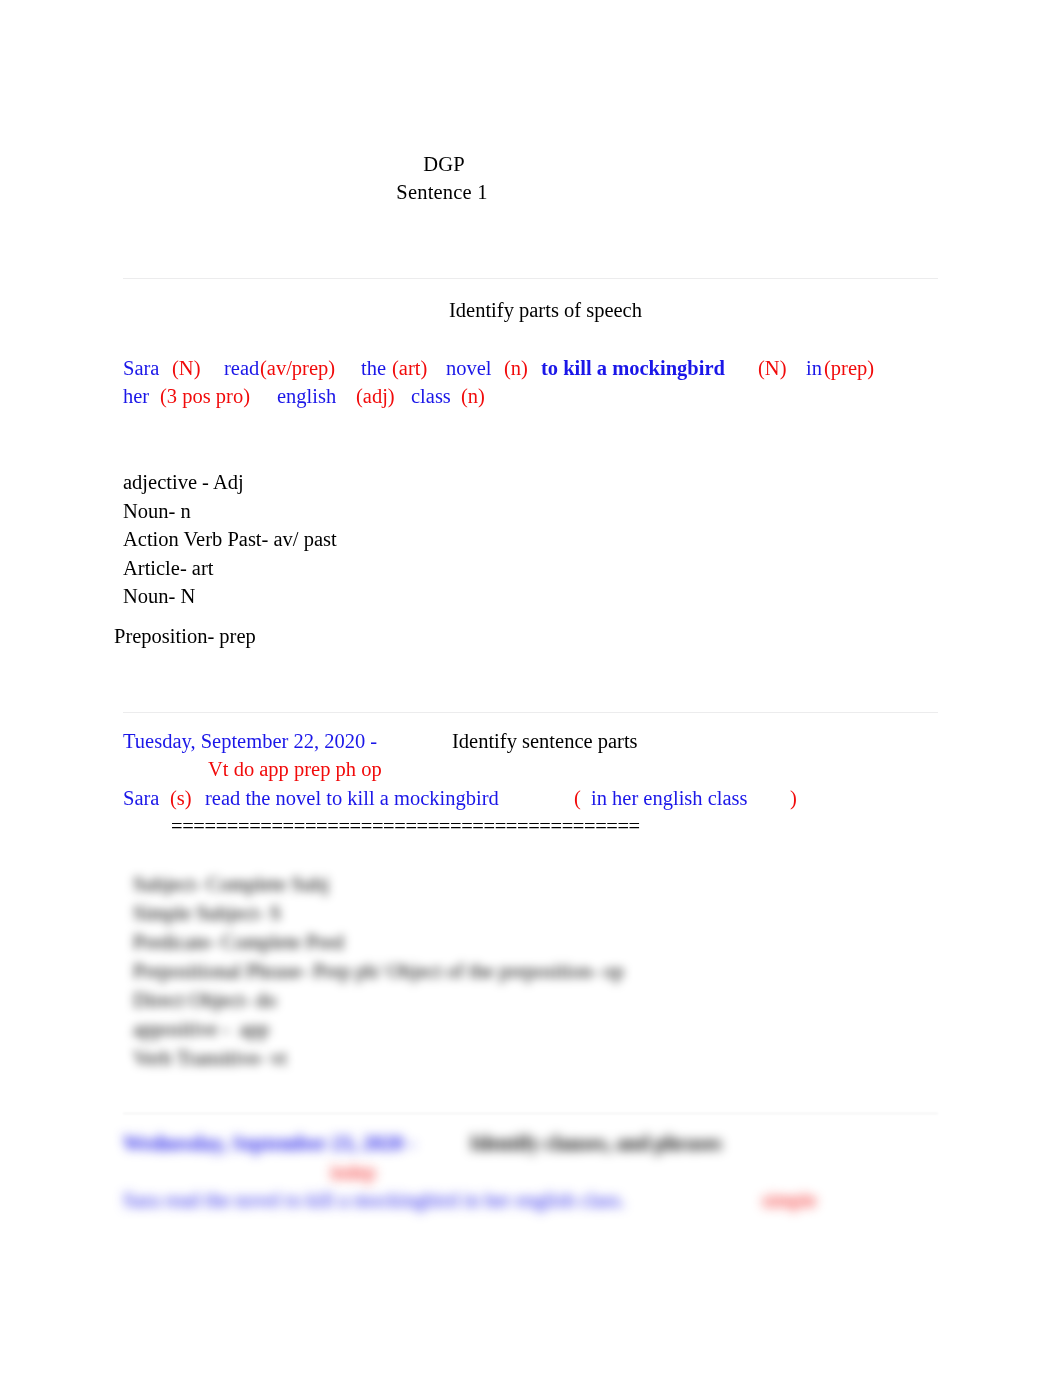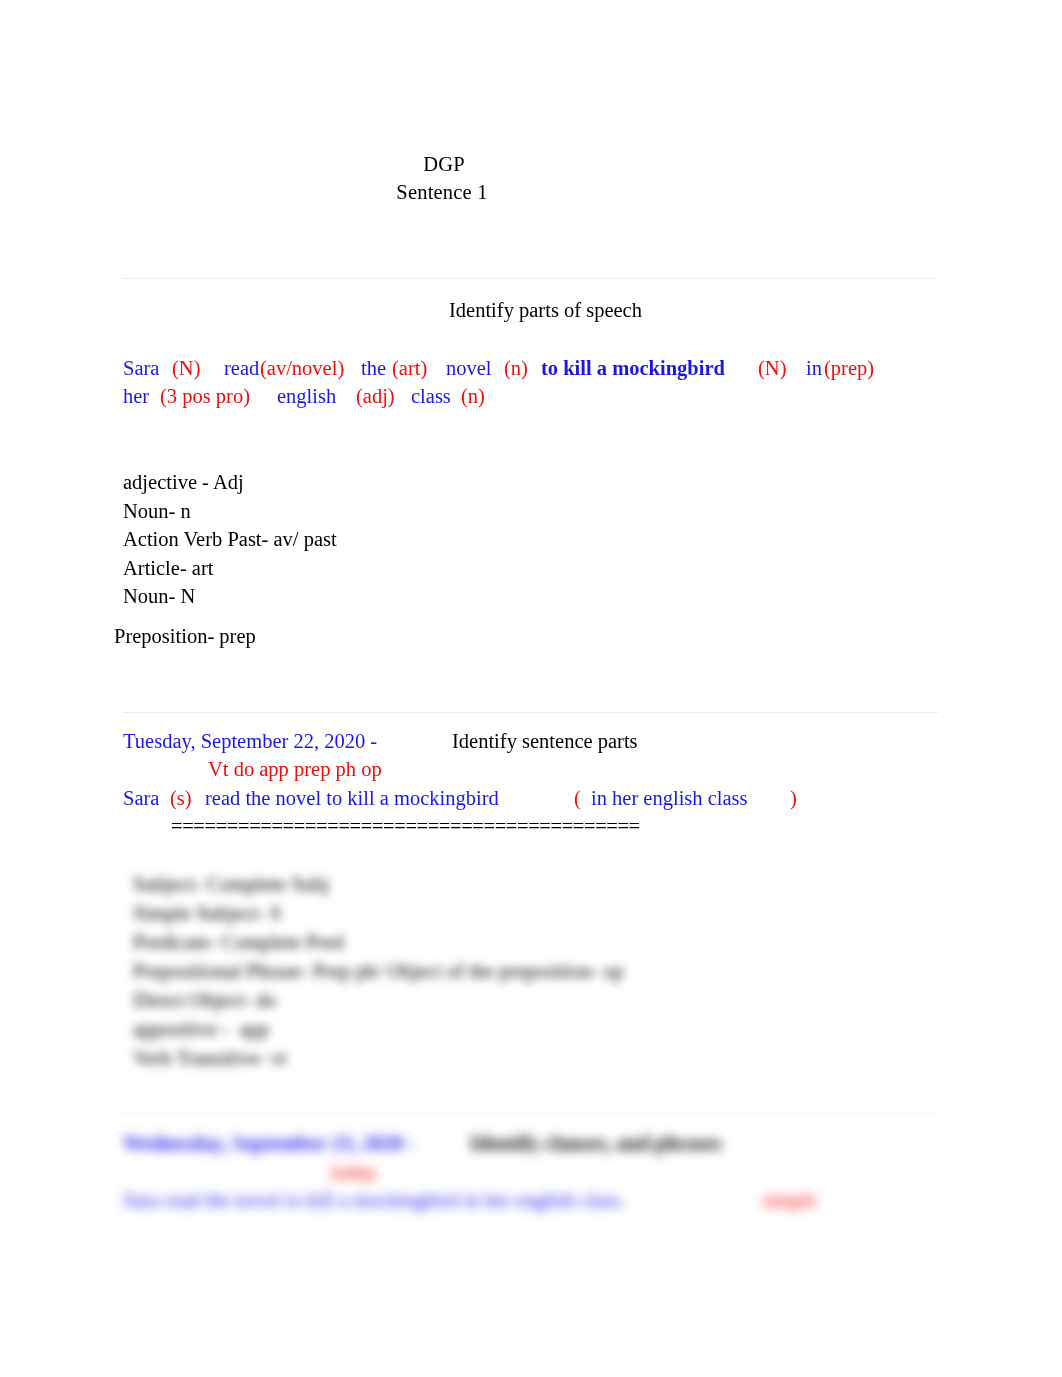--- a/index.html
+++ b/index.html
@@ -89,21 +89,21 @@
     <div class="title-line l2">Sentence 1</div>
   </div>
 
   <div class="rule b1" style="top:278px;"></div>
 
   <div class="row black b0" style="left:449px; top:296px;">Identify parts of speech</div>
 
   <div class="row blue b0" style="left:123px; top:354px;">Sara</div>
   <div class="row red  b0" style="left:172px; top:354px;">(N)</div>
   <div class="row blue b0" style="left:212px; top:354px;margin-left:12px;">read</div>
-  <div class="row red  b0" style="left:260px; top:354px;">(av/novel)</div>
+  <div class="row red  b0" style="left:260px; top:354px;">(av/prep)</div>
   <div class="row blue b0" style="left:361px; top:354px;">the</div>
   <div class="row red  b0" style="left:392px; top:354px;">(art)</div>
   <div class="row blue b0" style="left:446px; top:354px;">novel</div>
   <div class="row red  b0" style="left:504px; top:354px;">(n)</div>
   <div class="row blue b0" style="left:541px; top:354px;font-weight:bold;">to kill a mockingbird</div>
   <div class="row red  b0" style="left:758px; top:354px;">(N)</div>
   <div class="row blue b0" style="left:806px; top:354px;">in</div>
   <div class="row red  b0" style="left:824px; top:354px;">(prep)</div>
 
   <div class="row blue b0" style="left:123px; top:382px;">her</div>

